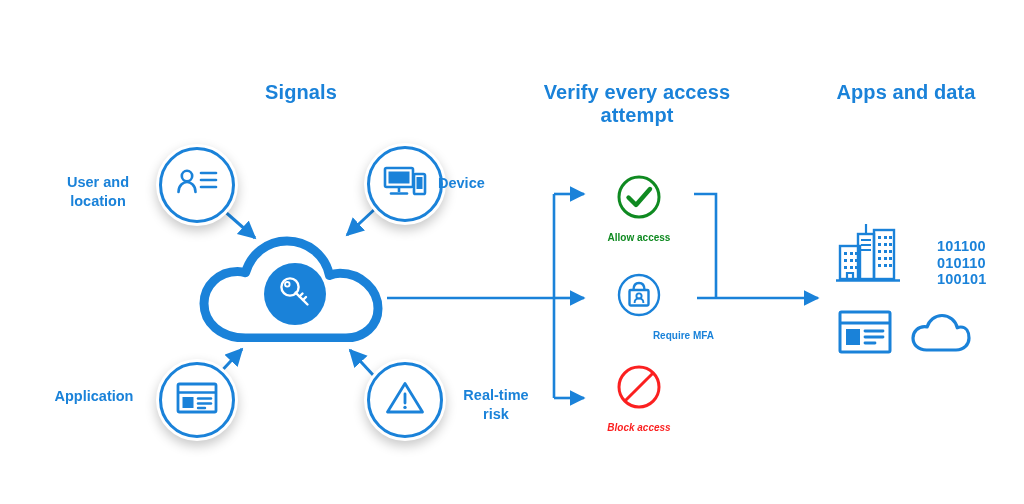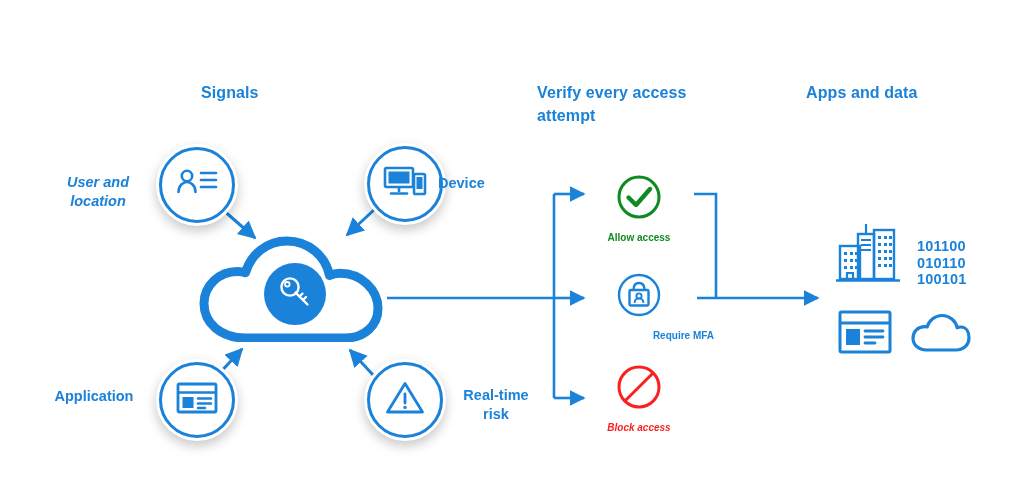--- a/index.html
+++ b/index.html
@@ -17,37 +17,38 @@
     height: 504px;
     background: #ffffff;
     overflow: hidden;
   }
 
   
   .col-heading {
     position: absolute;
     color: #1a82d9;
     font-weight: bold;
-    font-size: 16px;
+    font-size: 20px;
     line-height: 23px;
+    text-align: center;
     letter-spacing: 0.1px;
   }
   #heading-signals { left: 201px; top: 81px; width: 200px; }
   #heading-verify  { left: 537px; top: 81px; width: 200px; }
   #heading-apps    { left: 806px; top: 81px; width: 200px; }
 
   
   .node-label {
     position: absolute;
     color: #1a82d9;
     font-weight: bold;
     font-size: 14.5px;
     line-height: 19px;
   }
-  #label-user-location { left: 38px;  top: 173px; width: 120px; text-align: center; font-style: italic; }
+  #label-user-location { left: 38px;  top: 173px; width: 120px; text-align: center; }
   #label-device        { left: 438px; top: 174px; width: 100px; text-align: left; }
   #label-application   { left: 34px;  top: 387px; width: 120px; text-align: center; }
   #label-realtime-risk { left: 458px; top: 386px; width: 76px;  text-align: center; }
 
   
   .signal-node {
     position: absolute;
     width: 76px;
     height: 76px;
     border-radius: 50%;
@@ -116,21 +117,21 @@
   #decision-mfa     { left: 564px; top: 272px; }
   #decision-block   { left: 564px; top: 364px; }
   #decision-allow .decision-label { color: #0f8a21; }
   #decision-mfa   .decision-label { color: #1a82d9; text-align: right; }
   #decision-block .decision-label { color: #fb2020; font-style: italic; }
 
   
   #apps-buildings { position: absolute; left: 836px; top: 222px; }
   #apps-binary {
     position: absolute;
-    left: 917px;
+    left: 937px;
     top: 238px;
     color: #1a82d9;
     font-weight: bold;
     font-size: 14.5px;
     line-height: 16.5px;
     letter-spacing: 0.2px;
     white-space: pre;
   }
   #apps-window { position: absolute; left: 838px; top: 310px; }
   #apps-cloud  { position: absolute; left: 910px; top: 313px; }

